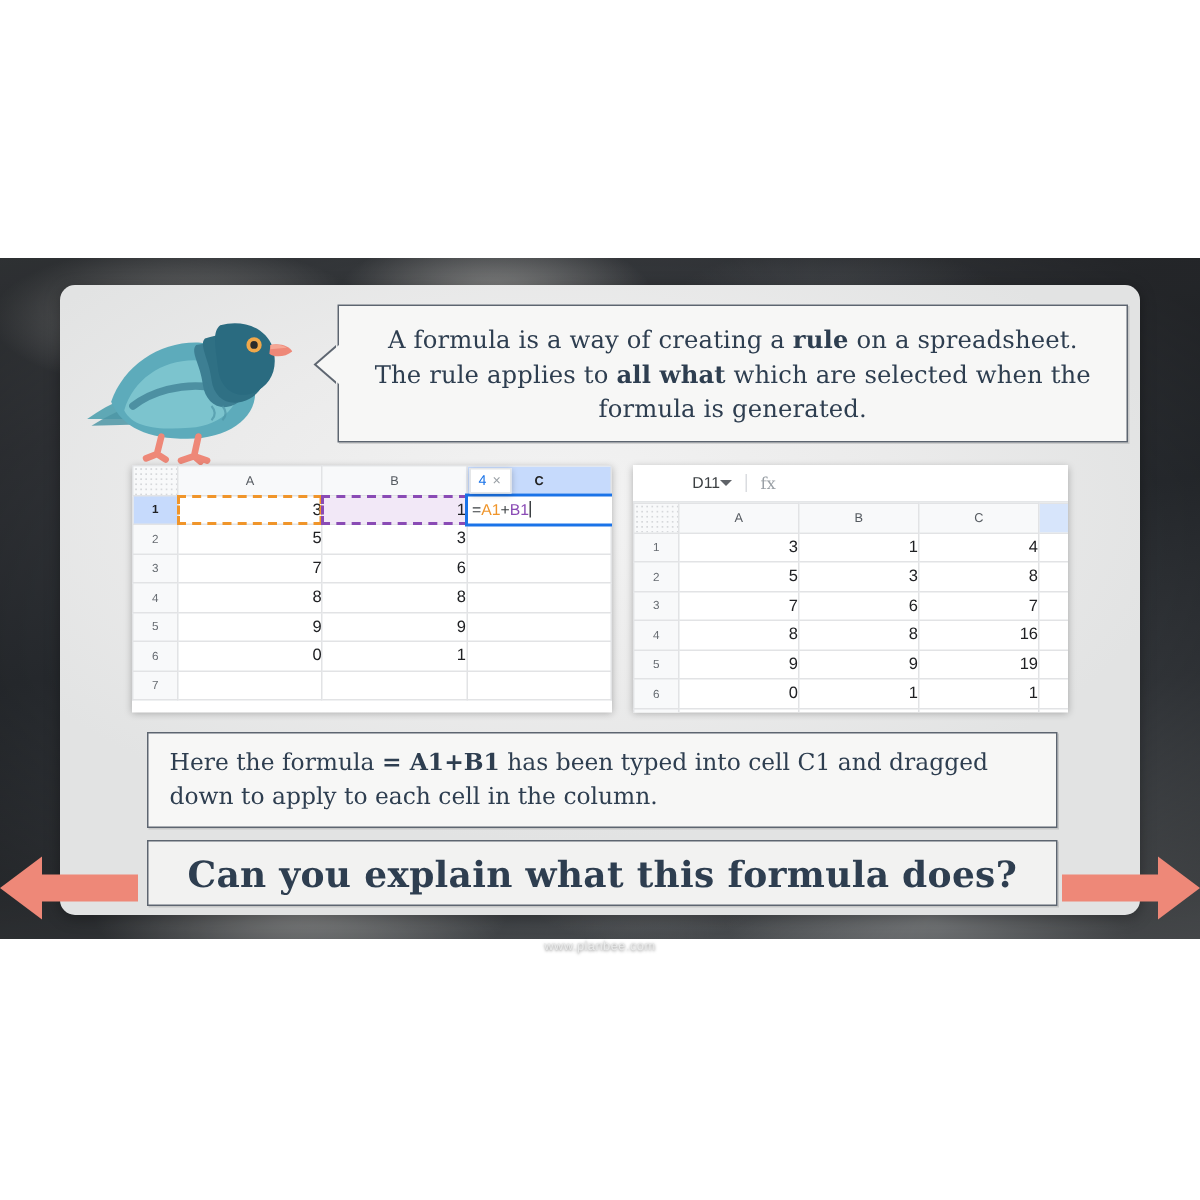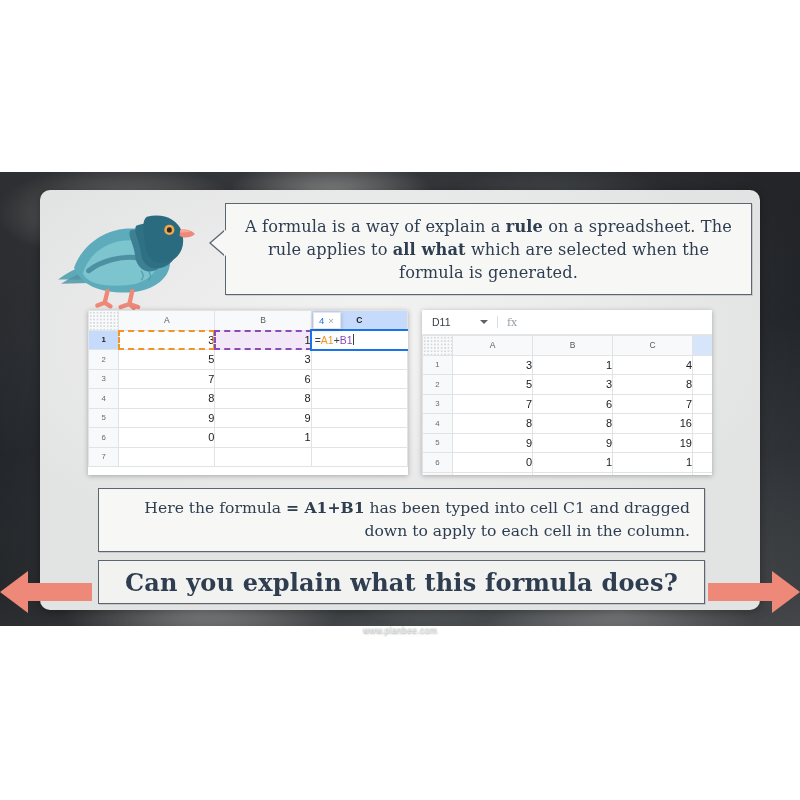--- a/index.html
+++ b/index.html
@@ -98,33 +98,33 @@
   
   #res-tip{position:absolute;left:313px;top:312px;z-index:9;
     background:#fff;border:1px solid #e4e6e8;box-shadow:0 1px 4px rgba(0,0,0,.22);
     padding:2px 6px 2px 5px;display:flex;align-items:center;gap:4px;
     font-family:"Liberation Sans",sans-serif;}
   #res-tip .val{color:#1a73e8;font-size:9.5px;}
   #res-tip .x{color:#9aa0a6;font-size:9.5px;}
 
   
   .sbar{height:24px;background:#fff;border-bottom:1px solid #e4e6e8;
-    display:flex;align-items:center;padding-left:10px;}
+    display:flex;align-items:center;padding-left:10px;text-align:right;}
   .namebox{font-size:10.5px;color:#3c4043;font-family:"Liberation Sans",sans-serif;width:48px;}
   .caretdn{width:0;height:0;border-left:4px solid transparent;border-right:4px solid transparent;
     border-top:4.5px solid #5f6368;margin-right:9px;}
   .vdiv{width:1px;height:12px;background:#dadce0;margin-right:9px;}
   .fx{font-family:"DejaVu Serif",serif;font-size:11px;color:#9aa0a6;}
 
   
   .capbox{position:absolute;background:#f7f7f6;border:1.4px solid #5d6570;
     display:flex;align-items:center;justify-content:center;
     box-shadow:1px 1px 0 rgba(0,0,0,.12);}
   #cap1{left:98px;top:488px;width:605px;height:62px;}
-  #cap1 .txt{text-align:right;color:#2e3e50;font-size:15.6px;line-height:1.45;padding:0 14px;}
+  #cap1 .txt{text-align:left;color:#2e3e50;font-size:15.6px;line-height:1.45;padding:0 14px;}
   #cap1 .txt b{font-weight:bold;}
   #cap2{left:98px;top:560px;width:605px;height:42px;background:#f2f2f1;}
   #cap2 .txt{color:#2e3e50;font-size:24px;font-weight:bold;letter-spacing:.2px;}
 
   
   .arrow{position:absolute;top:569px;width:92px;height:46px;}
 
   
   #footer{position:absolute;left:62px;top:610px;width:676px;height:20px;
     display:flex;align-items:center;justify-content:center;}
@@ -155,21 +155,21 @@
     <path d="M186 44 C193 43 198 44.5 201 46.5 L186 48 Z" fill="#f6a795"></path>
     <path d="M120 128 L116 146 L104 150 M116 146 L122 151 M116 146 L128 150" stroke="#ee8878" stroke-width="6" fill="none" stroke-linecap="round"></path>
     <path d="M86 128 L82 144 L72 148 M82 144 L90 149" stroke="#ee8878" stroke-width="6" fill="none" stroke-linecap="round"></path>
     <path d="M60 100 C78 86 104 80 126 82" stroke="#3d7f93" stroke-width="7" fill="none" stroke-linecap="round" opacity=".75"></path>
     <path d="M132 100 q6 7 0 13 M142 100 q6 7 0 13" stroke="#4e96a6" stroke-width="2" fill="none" opacity=".7"></path>
   </svg>
 
   <div id="bubble">
     <span class="tail"></span>
     <div class="txt">
-      <span>A formula is a way of explain a </span><b>rule</b><span> on a spreadsheet. The rule applies to </span><b>all what</b><span> which are selected when the formula is generated.</span>
+      <span>A formula is a way of creating a </span><b>rule</b><span> on a spreadsheet. The rule applies to </span><b>all what</b><span> which are selected when the formula is generated.</span>
     </div>
   </div>
 
   <div class="sheet" id="sheet-left">
     <table class="grid">
       <colgroup>
           <col style="width:30px">
           <col style="width:96px">
           <col style="width:96px">
           <col style="width:96px">

